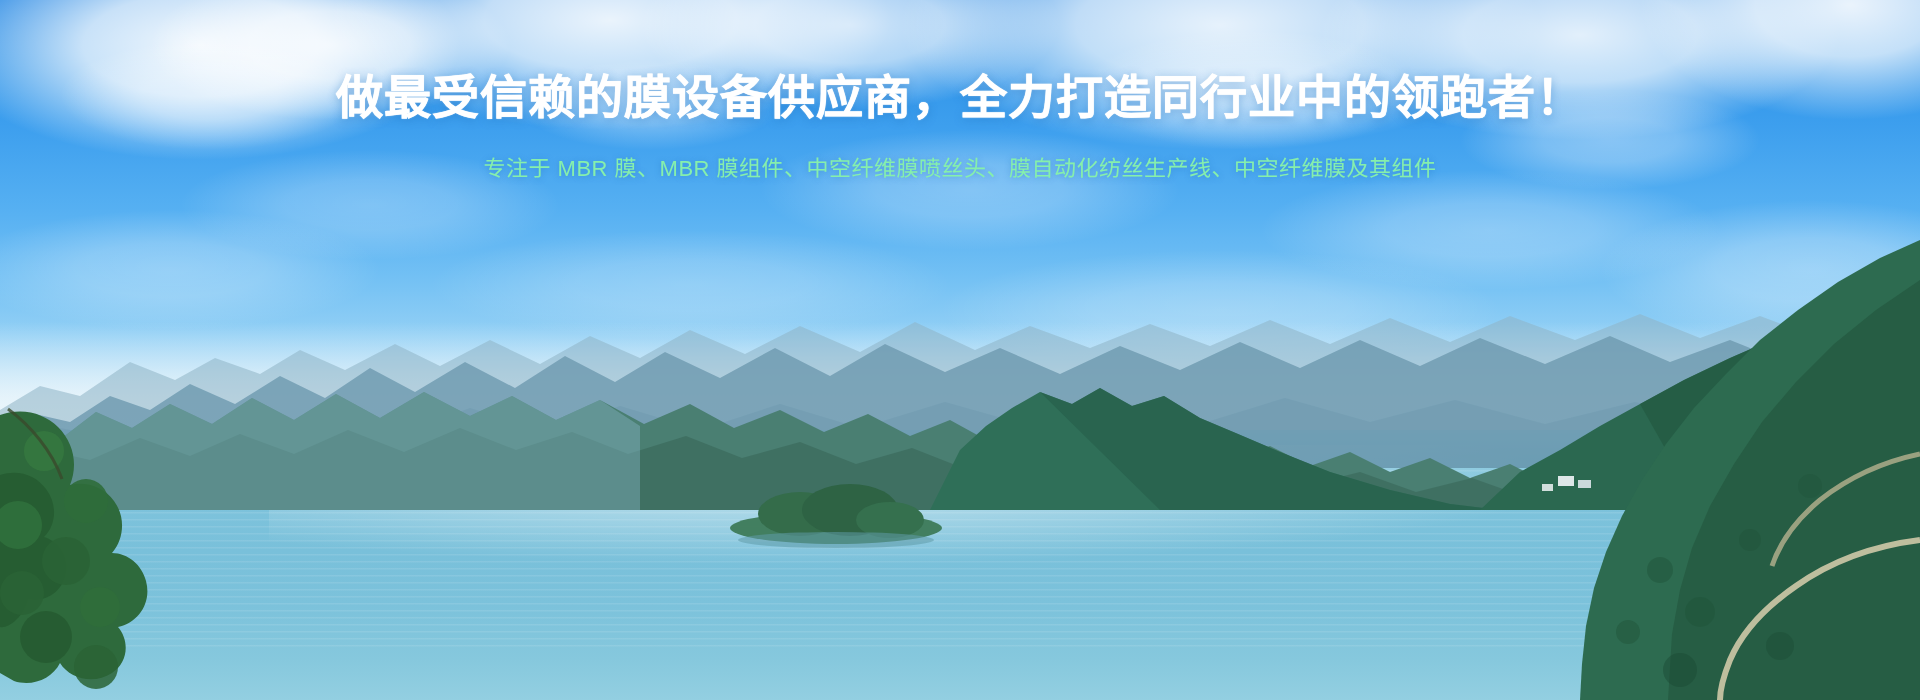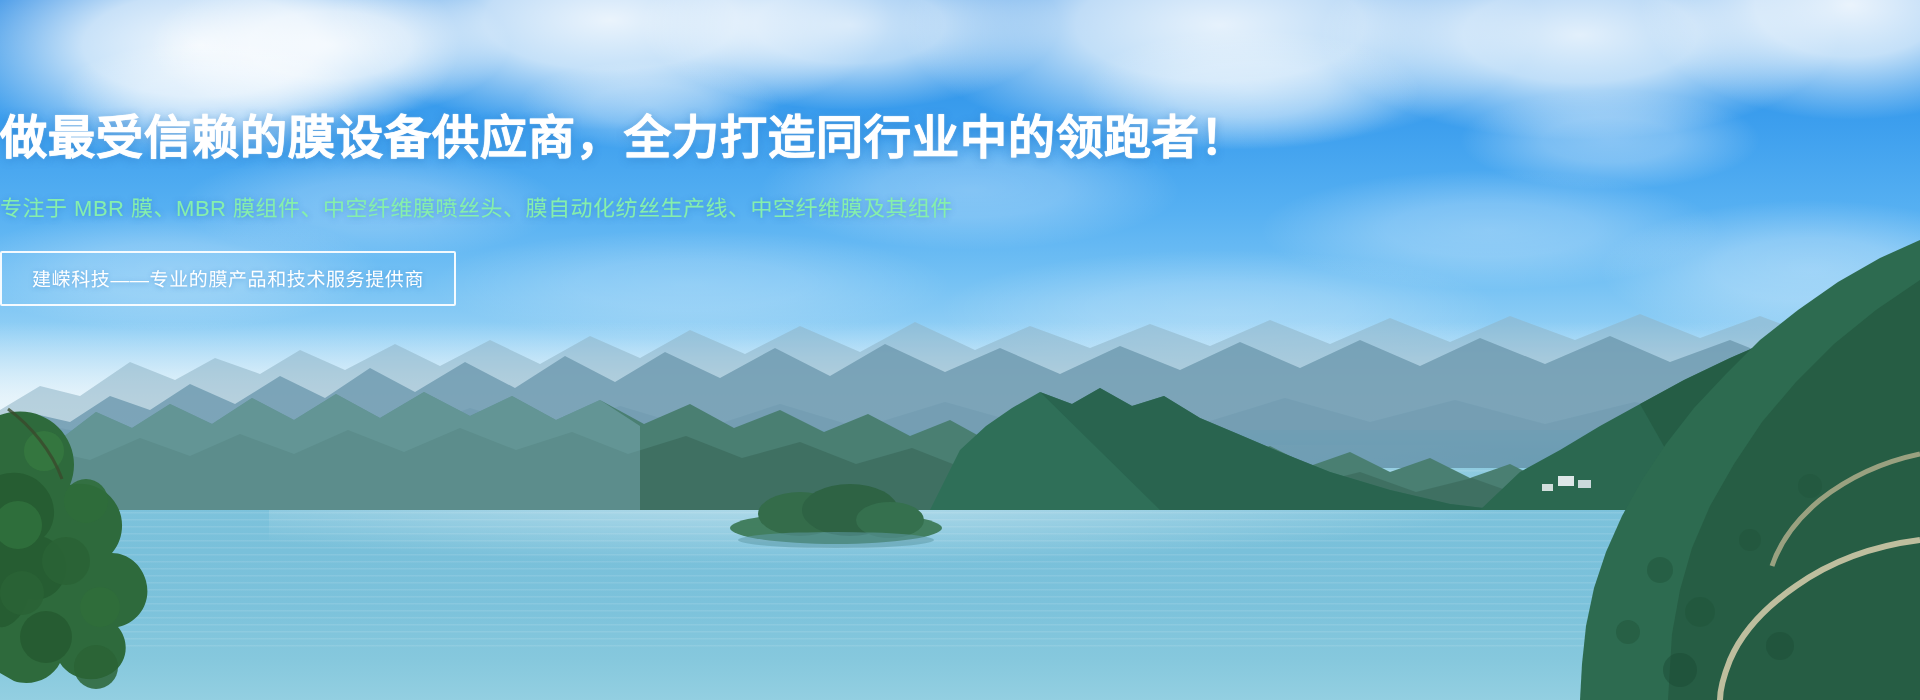--- a/index.html
+++ b/index.html
@@ -103,22 +103,22 @@
   .fg { position:absolute; pointer-events:none; }
   .fg svg { display:block; }
 
   .fg-left   { left:0;   top:355px; width:190px; height:345px; }
   .fg-right  { right:0;  top:240px; width:560px; height:460px; }
   .fg-islet  { left:720px; top:470px; width:230px; height:80px; }
 
   
   .overlay {
     position:absolute; inset:0;
-    display:flex; flex-direction:column; align-items:flex-start;
-    padding-top:112px;
+    display:flex; flex-direction:column; align-items:center;
+    padding-top:72px;
   }
 
   .headline {
     font-size:47px;
     font-weight:bold;
     letter-spacing:1px;
     color:#ffffff;
     line-height:1.1;
     white-space:nowrap;
     text-shadow:0 2px 10px rgba(30,110,190,.45), 0 0 2px rgba(255,255,255,.6);
@@ -257,18 +257,15 @@
       <ellipse cx="170" cy="50" rx="34" ry="18" fill="#35704e"></ellipse>
       <ellipse cx="116" cy="70" rx="98" ry="8" fill="#5e9aa8" opacity="0.55"></ellipse>
     </svg>
   </div>
 
   <div class="overlay">
     <h1 class="headline">做最受信赖的膜设备供应商，全力打造同行业中的领跑者！</h1>
 
     <p class="subhead">专注于 MBR 膜、MBR 膜组件、中空纤维膜喷丝头、膜自动化纺丝生产线、中空纤维膜及其组件</p>
 
-    <div class="tagline-box">
-      <span class="tagline">建嵘科技——专业的膜产品和技术服务提供商</span>
-    </div>
   </div>
 
 </div>
 
 </body></html>

